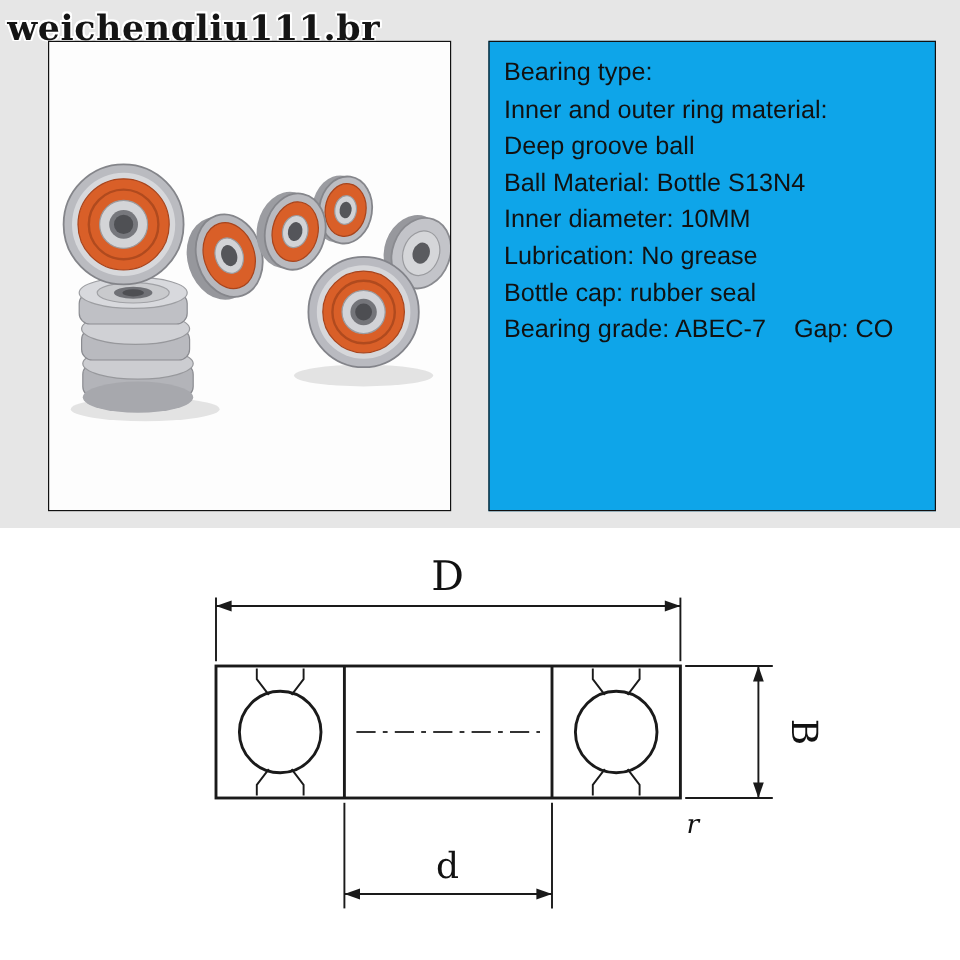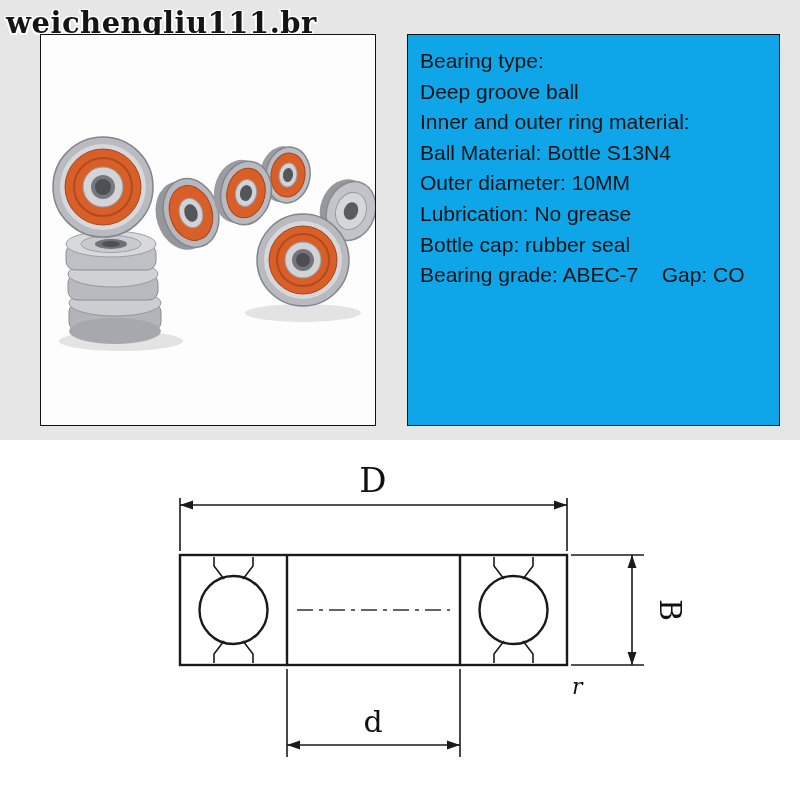--- a/index.html
+++ b/index.html
@@ -124,24 +124,24 @@
           <circle r="26" fill="none" stroke="#b04a1e" stroke-width="2"></circle>
           <circle r="18" fill="#d2d3d7" stroke="#9a9b9f" stroke-width="1"></circle>
           <circle r="11" fill="#74757a"></circle>
           <circle r="7" fill="#4d4e52"></circle>
         </g>
       </svg>
     </div>
 
     <div class="spec-panel">
       <div class="spec-line">Bearing type:</div>
+      <div class="spec-line">Inner and outer ring material:</div>
       <div class="spec-line">Deep groove ball</div>
-      <div class="spec-line">Inner and outer ring material:</div>
       <div class="spec-line">Ball Material: Bottle S13N4</div>
-      <div class="spec-line">Outer diameter: 10MM</div>
+      <div class="spec-line">Inner diameter: 10MM</div>
       <div class="spec-line">Lubrication: No grease</div>
       <div class="spec-line">Bottle cap: rubber seal</div>
       <div class="spec-line">Bearing grade: ABEC-7    Gap: CO</div>
     </div>
   </div>
 
   <div class="diagram-area">
     <svg width="800" height="350" viewBox="0 0 800 350">
 
       <rect x="180" y="105" width="387" height="110" class="dline"></rect>

